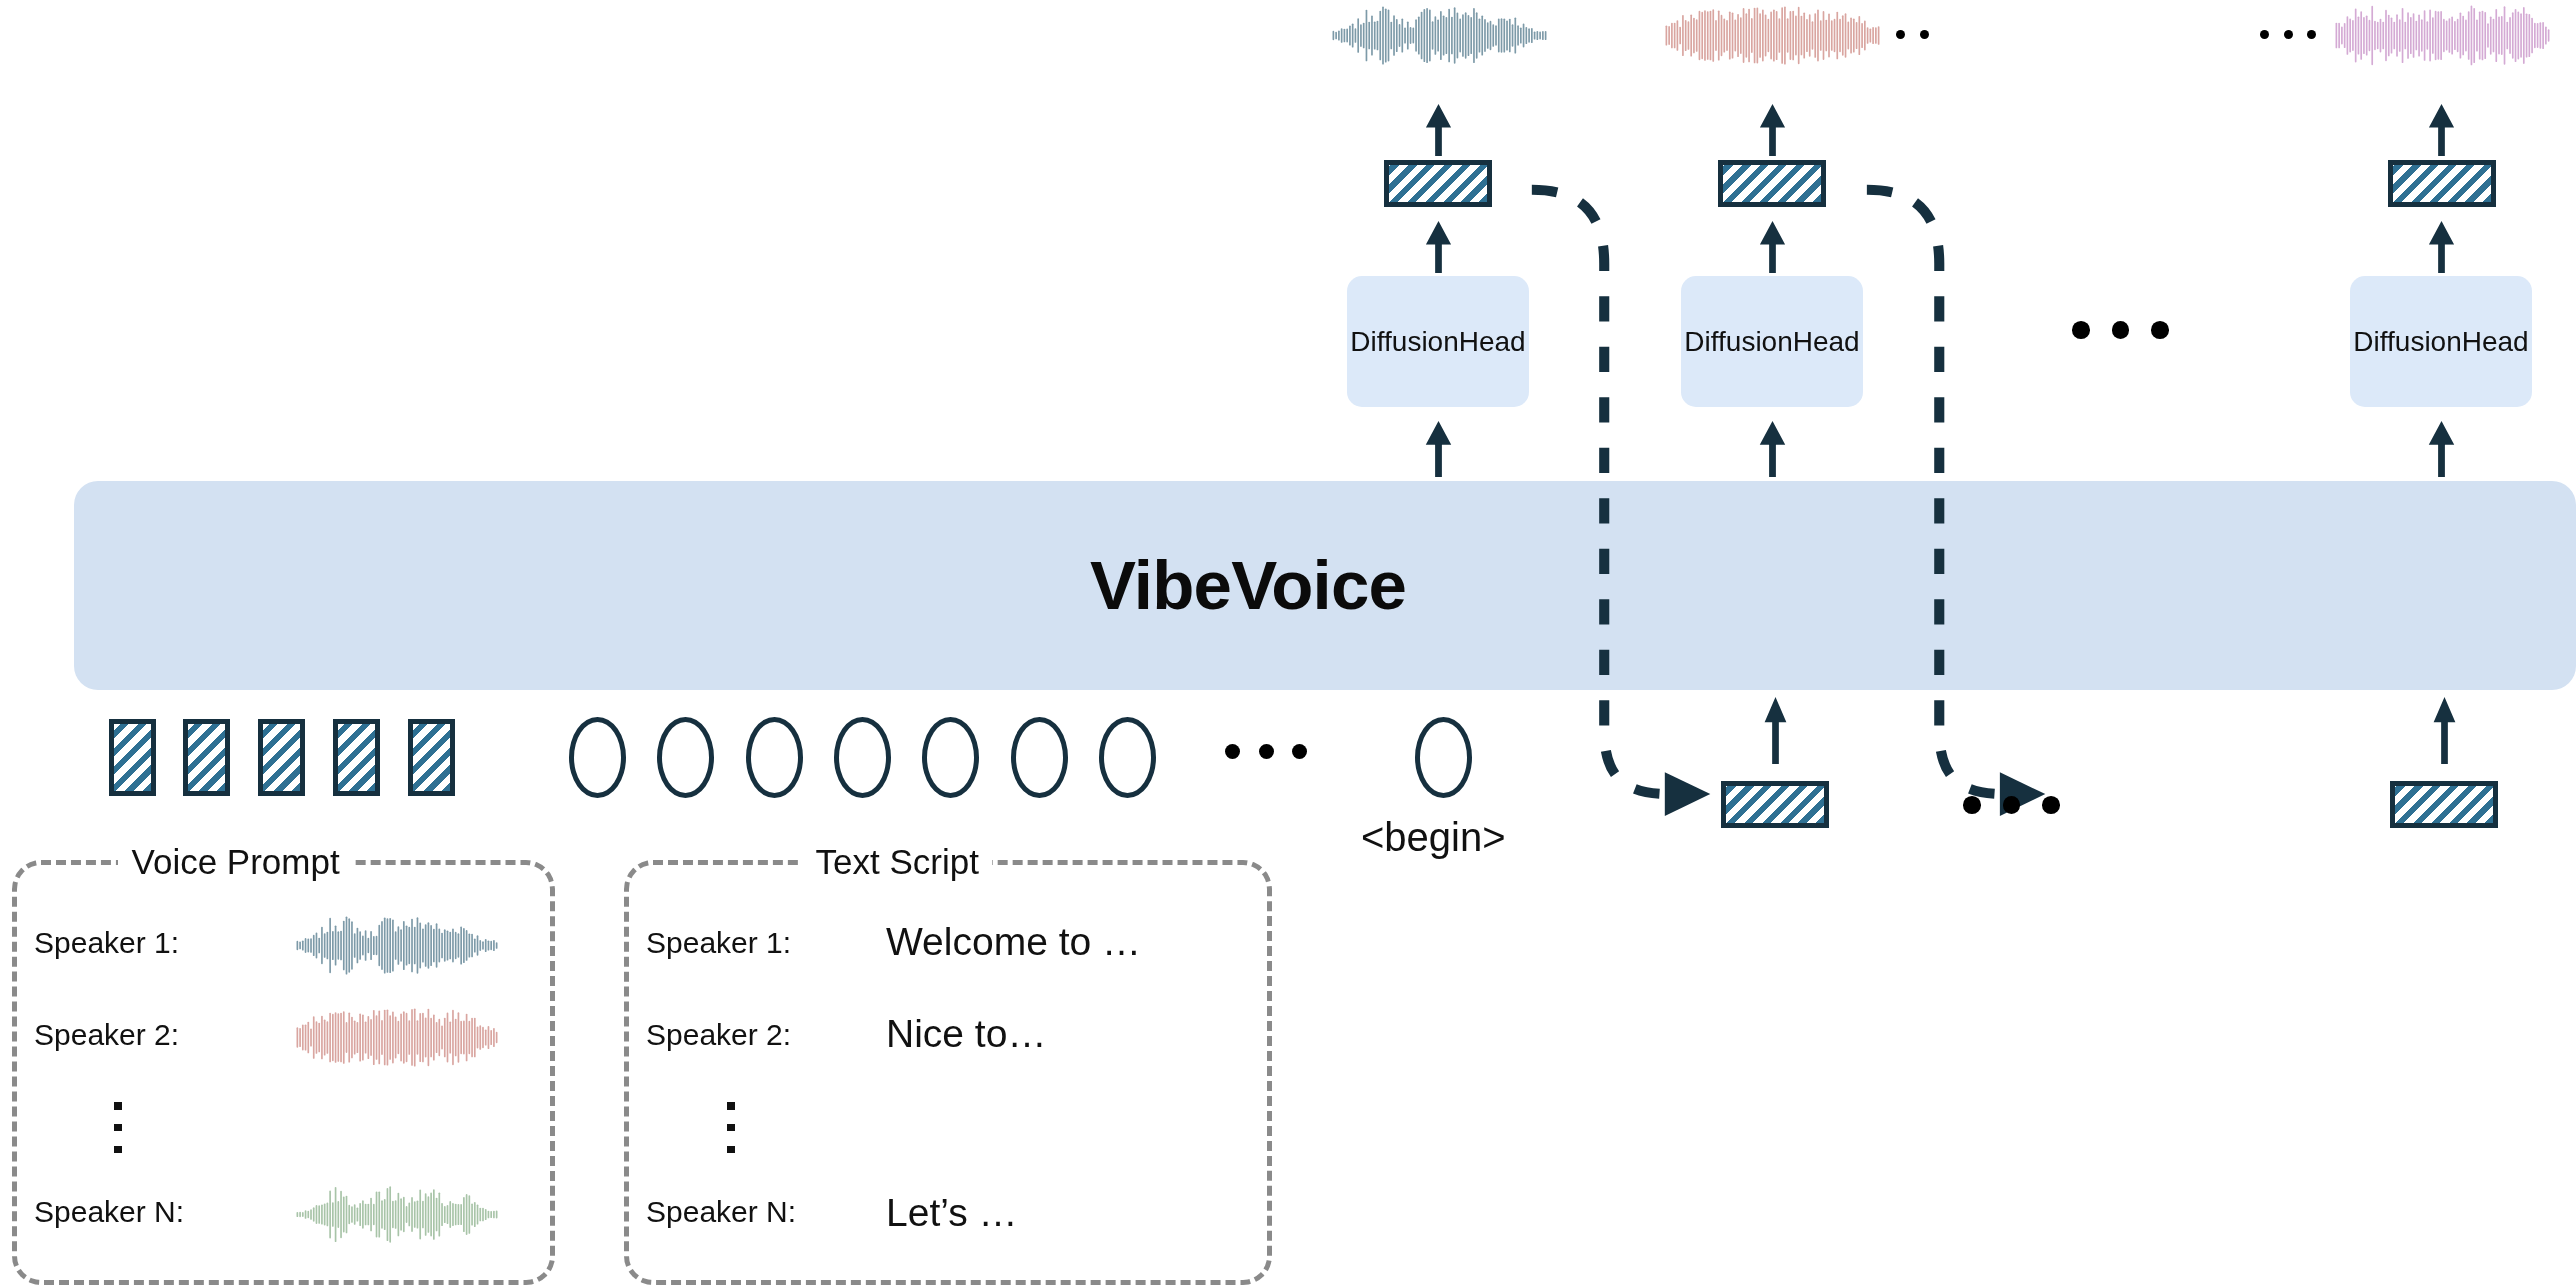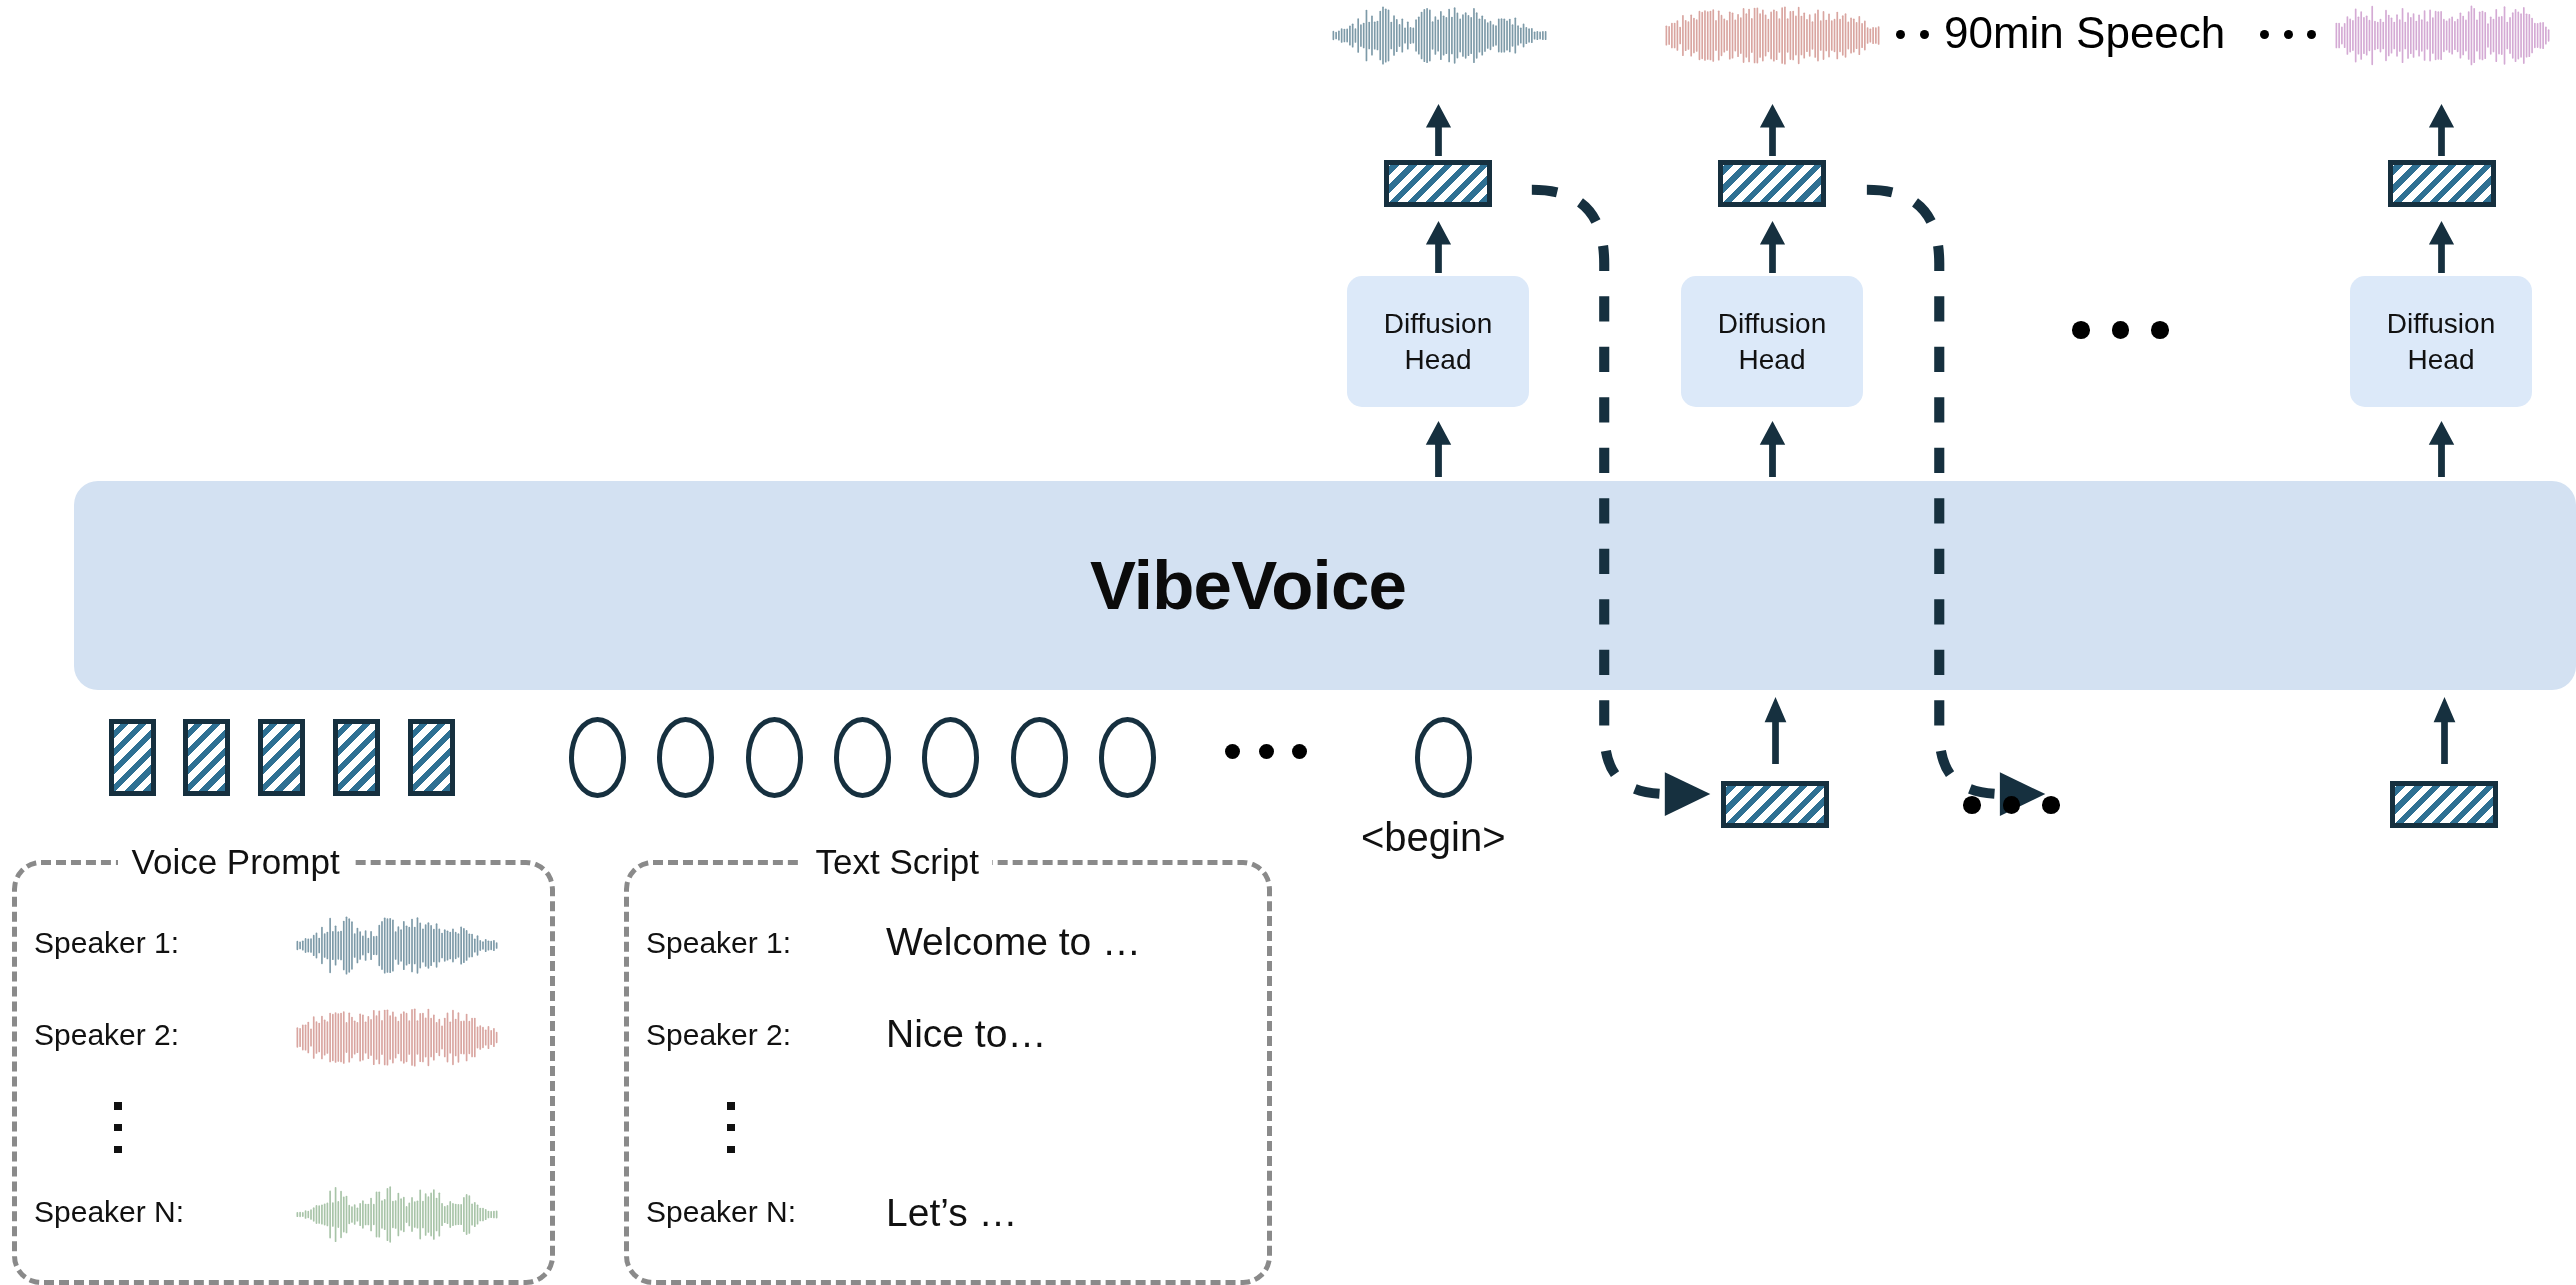--- a/index.html
+++ b/index.html
@@ -15,21 +15,21 @@
     display:flex; align-items:center; justify-content:center;
   }
   #vibe-title{
     font-size:69px; font-weight:bold; color:#0b0b0b; letter-spacing:-0.8px;
     transform:translateX(-77px);
   }
 
   
   .dhead{
     width:182px; height:131px; background:#dce9f9; border-radius:15px;
-    display:flex; flex-direction:column; align-items:center; justify-content:center;
+    display:flex; align-items:center; justify-content:center;
     font-size:28px; color:#111; line-height:1.27;
   }
   .dhead span{display:block;}
 
   
   .hatch{
     box-sizing:border-box;
     border:5.9px solid #16303f;
     background-color:#ffffff;
     background-image:repeating-linear-gradient(
@@ -325,21 +325,20 @@
         <rect x="246.79" y="19.95" width="2.00" height="32.11" rx="1.00" fill="#d4aad4"></rect>
         <rect x="250.08" y="25.26" width="2.00" height="21.48" rx="1.00" fill="#d4aad4"></rect>
         <rect x="253.36" y="28.69" width="2.00" height="14.61" rx="1.00" fill="#d4aad4"></rect>
       </svg>
   </div>
 
   <div class="abs hdots-small" style="left:1896px;top:30px;">
       <i></i>
       <i></i>
     </div>
-  <div class="abs" id="speech-label" style="left:1944px;top:7.6px;">90min Speech</div>
   <div class="abs hdots-small" style="left:2260px;top:30px;">
       <i></i>
       <i></i>
       <i></i>
     </div>
 
   <div class="abs arrowup" style="left:1424px;top:104px;">
     <svg width="29" height="52" viewBox="0 0 34 62">
         <path d="M17 0 L32 28 L21 28 L21 62 L13 62 L13 28 L2 28 Z" fill="#16303f"></path>
       </svg>

